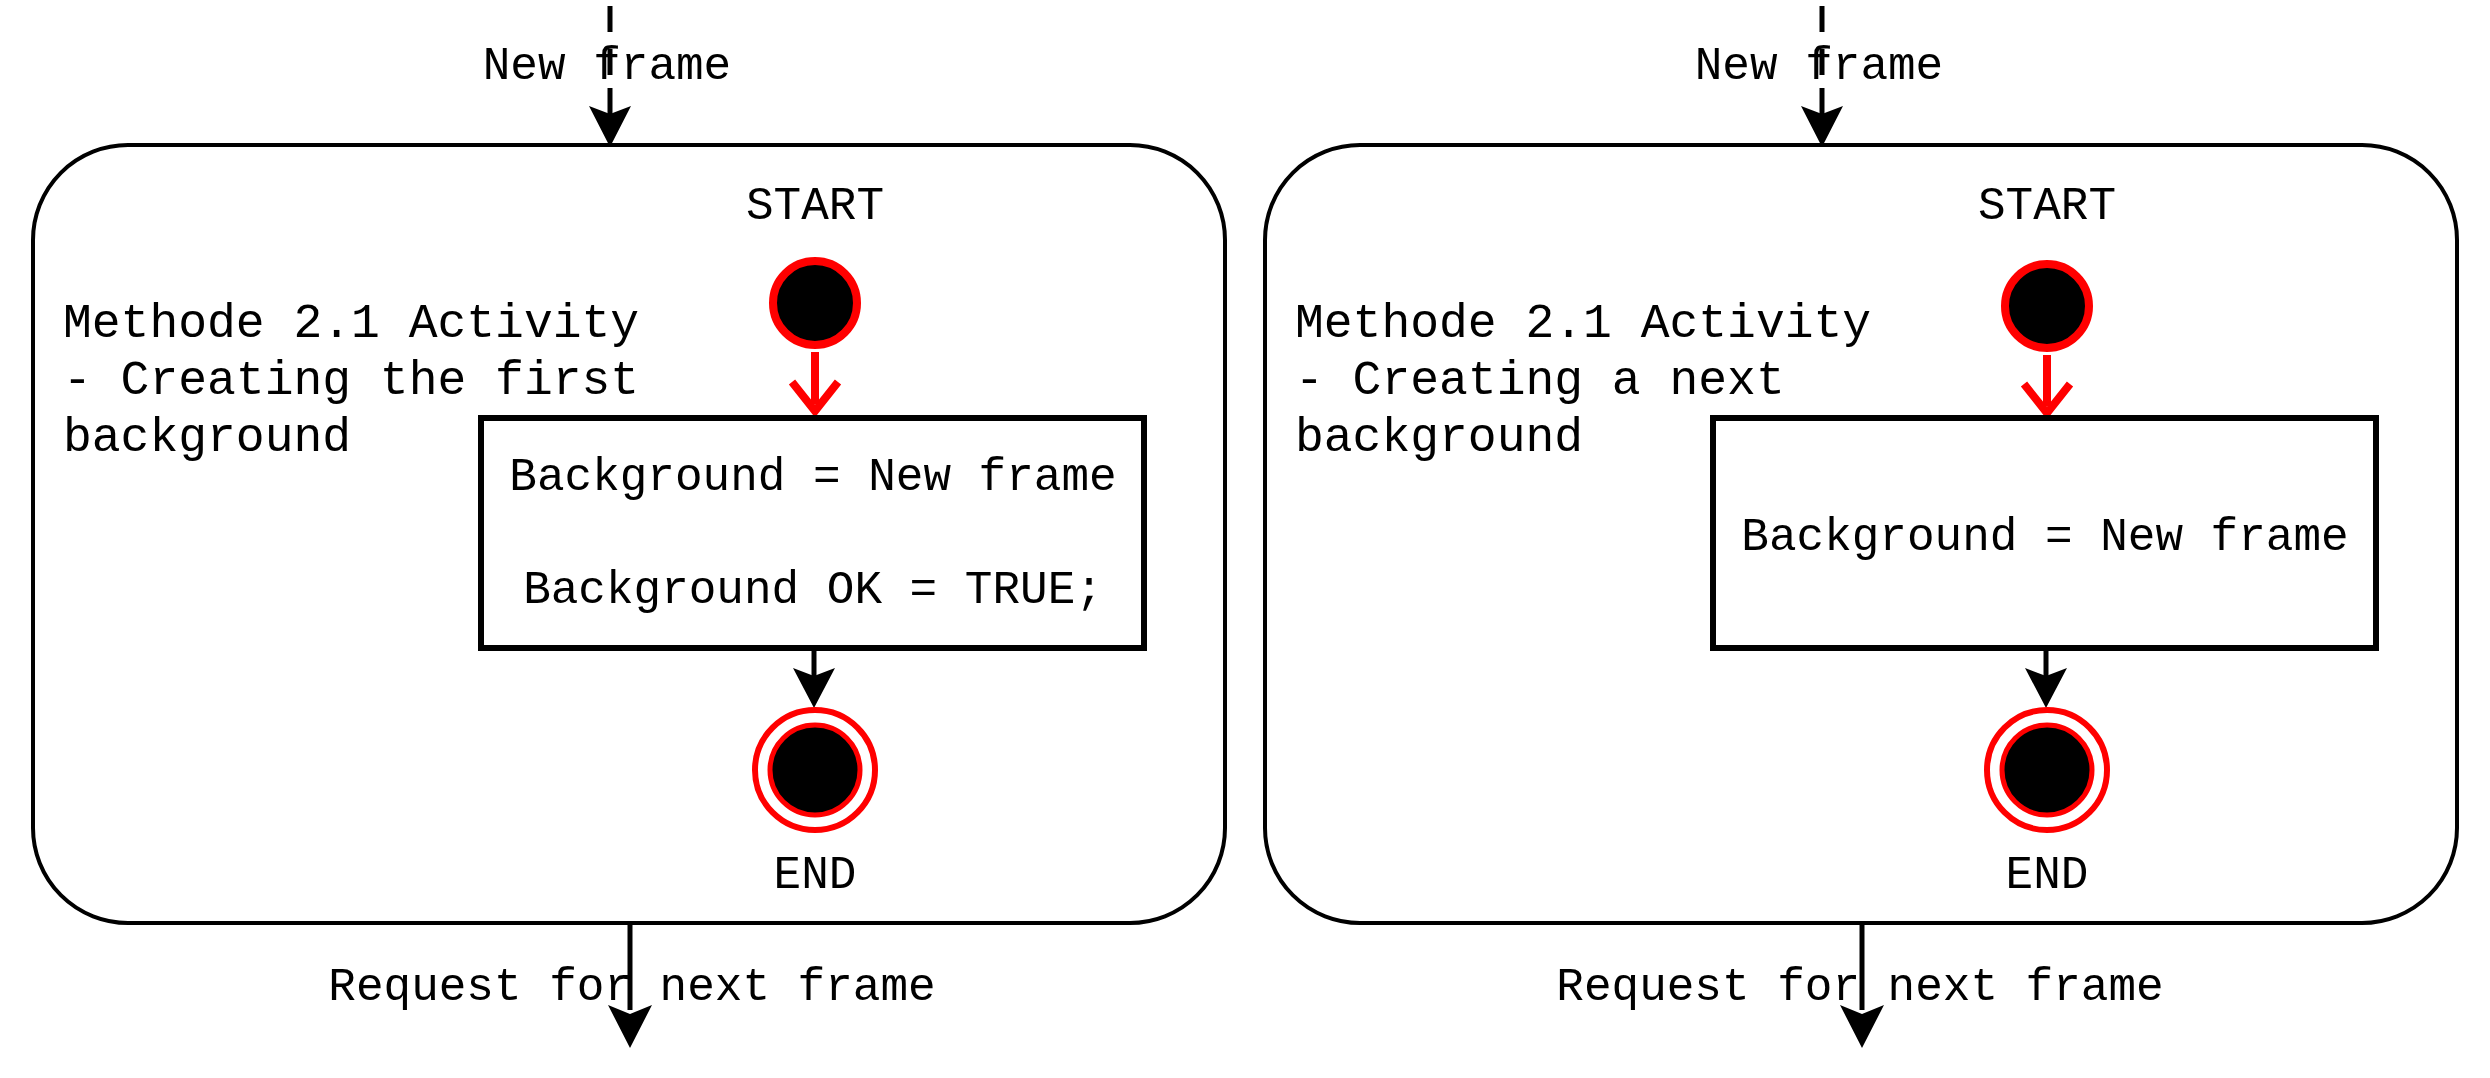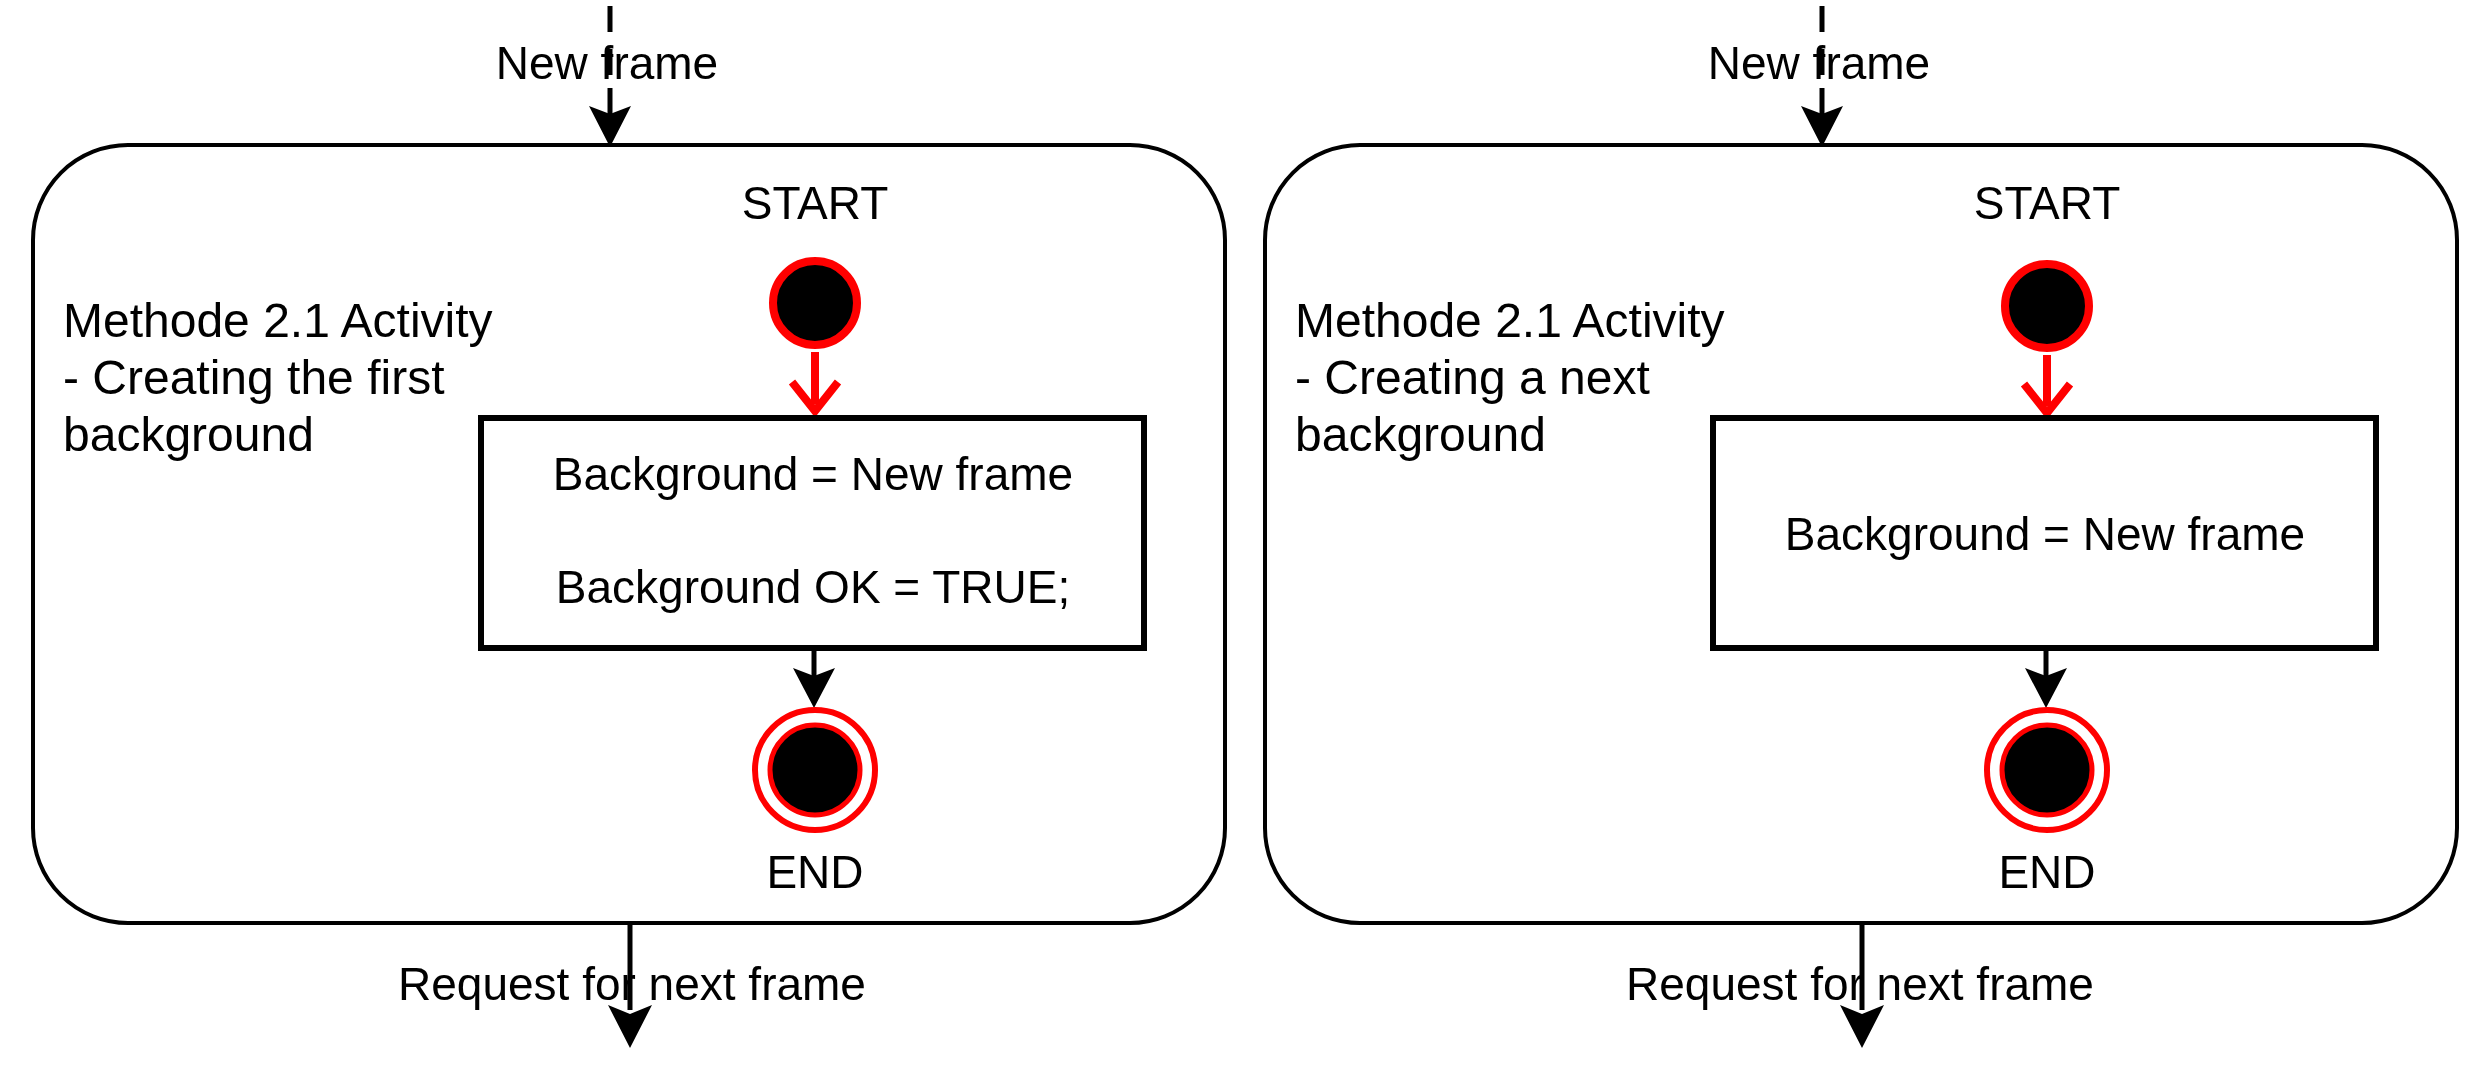--- a/index.html
+++ b/index.html
@@ -1,21 +1,21 @@
 <!DOCTYPE html>
 <html><head>
 <meta charset="utf-8">
 <style>
   html, body { margin: 0; padding: 0; background: #ffffff; }
   #canvas {
     position: relative;
     width: 2490px;
     height: 1078px;
     background: #ffffff;
-    font-family: Liberation Sans, sans-serif;
+    font-family: Liberation Mono, monospace;
     overflow: hidden;
   }
   svg.activity-diagram { position: absolute; top: 0; }
   #diagram-left  { left: 0; }
   #diagram-right { left: 1232px; }
 
   
   .blk-line   { stroke: #000000; fill: none; }
   .blk-fill   { fill: #000000; stroke: none; }
   .white-box  { fill: #ffffff; }

